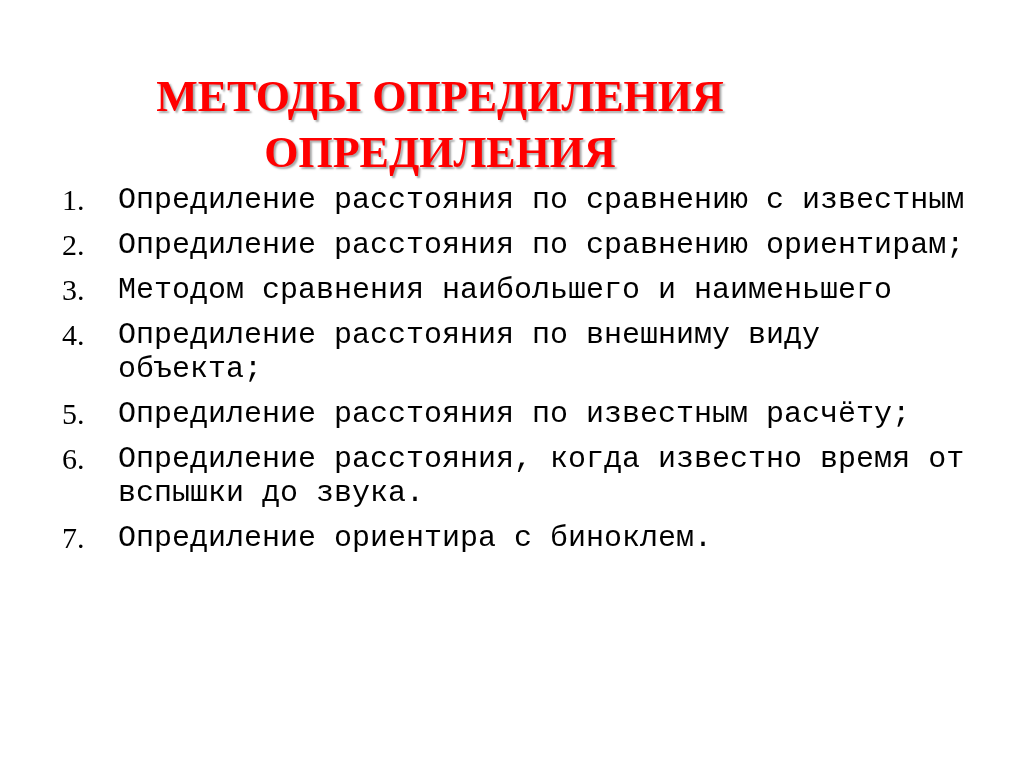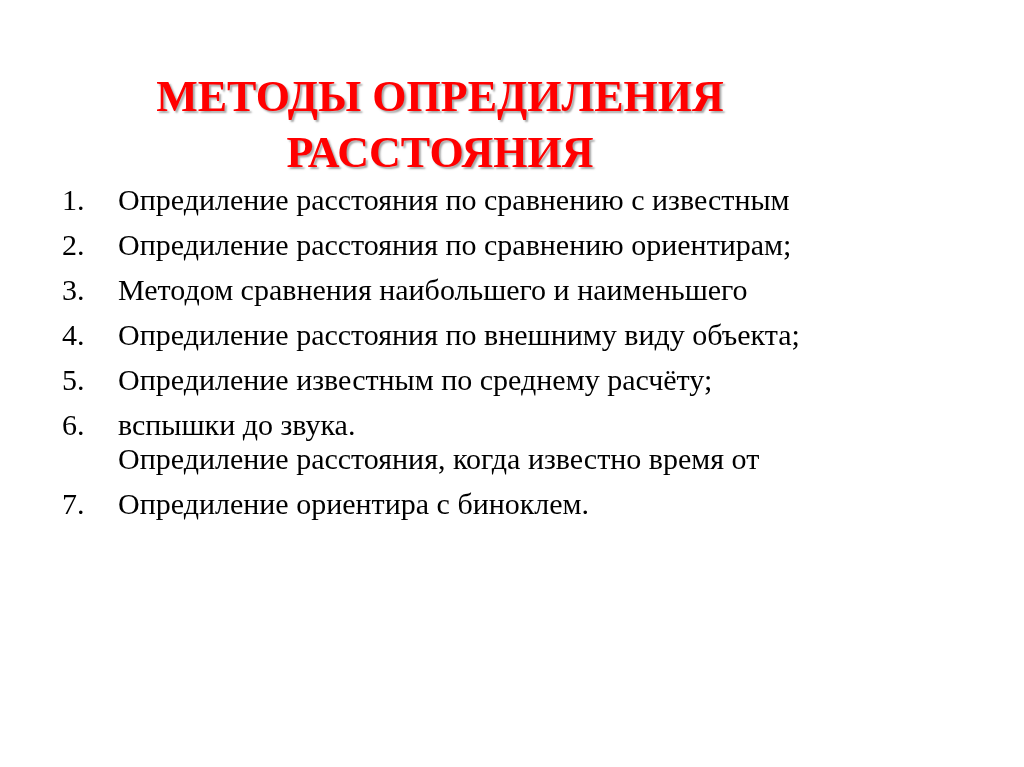--- a/index.html
+++ b/index.html
@@ -53,29 +53,30 @@
       font-size: 30px;
       line-height: 34px;
       margin-bottom: 11px;
     }
     .num {
       width: 56px;
       flex: 0 0 56px;
     }
     .text {
       flex: 1 1 auto;
+      font-family: Liberation Mono, monospace;
     }
   </style>
 </head>
 <body>
 
 <div class="slide">
   <h1 class="title">
     <span class="line">МЕТОДЫ ОПРЕДИЛЕНИЯ</span>
-    <span class="line">РАССТОЯНИЯ</span>
+    <span class="line">ОПРЕДИЛЕНИЯ</span>
   </h1>
 
   <ul class="list">
     <li class="item">
       <span class="num">1.</span>
       <span class="text">
         <span style="display:block">Опредиление расстояния по сравнению с известным</span>
       </span>
     </li>
     <li class="item">
@@ -92,28 +93,28 @@
     </li>
     <li class="item">
       <span class="num">4.</span>
       <span class="text">
         <span style="display:block">Опредиление расстояния по внешниму виду объекта;</span>
       </span>
     </li>
     <li class="item">
       <span class="num">5.</span>
       <span class="text">
-        <span style="display:block">Опредиление известным по среднему расчёту;</span>
+        <span style="display:block">Опредиление расстояния по известным расчёту;</span>
       </span>
     </li>
     <li class="item">
       <span class="num">6.</span>
       <span class="text">
+        <span style="display:block">Опредиление расстояния, когда известно время от</span>
         <span style="display:block">вспышки до звука.</span>
-        <span style="display:block">Опредиление расстояния, когда известно время от</span>
       </span>
     </li>
     <li class="item">
       <span class="num">7.</span>
       <span class="text">
         <span style="display:block">Опредиление ориентира с биноклем.</span>
       </span>
     </li>
   </ul>
 </div>

